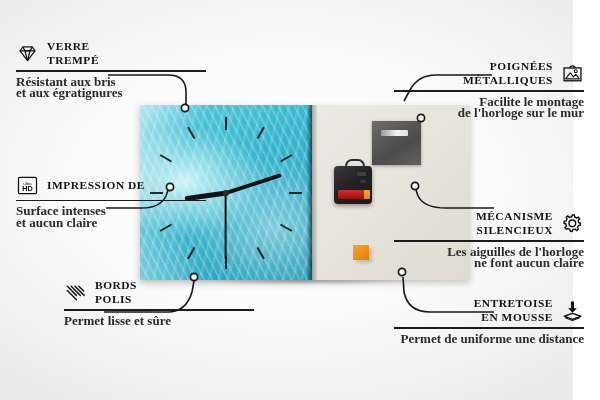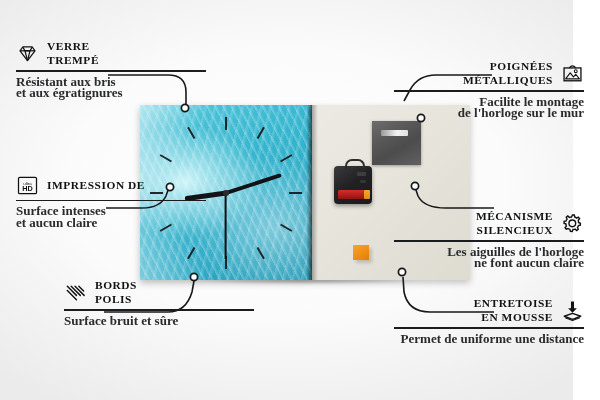--- a/index.html
+++ b/index.html
@@ -254,21 +254,21 @@
           <path d="M15.5 5.5 L20.5 10.5"></path>
         </g>
       </svg>
       <div class="f-title">
         <div>BORDS</div>
         <div>POLIS</div>
       </div>
     </div>
     <div class="rule"></div>
     <div class="f-desc">
-      <div>Surface bruit et sûre</div>
+      <div>Permet lisse et sûre</div>
     </div>
   </div>
 
   <div class="feature right" id="f-poignees">
     <div class="head">
       <div class="f-title">
         <div>POIGNÉES</div>
         <div>MÉTALLIQUES</div>
       </div>
       <svg class="ico" viewBox="0 0 24 24">

